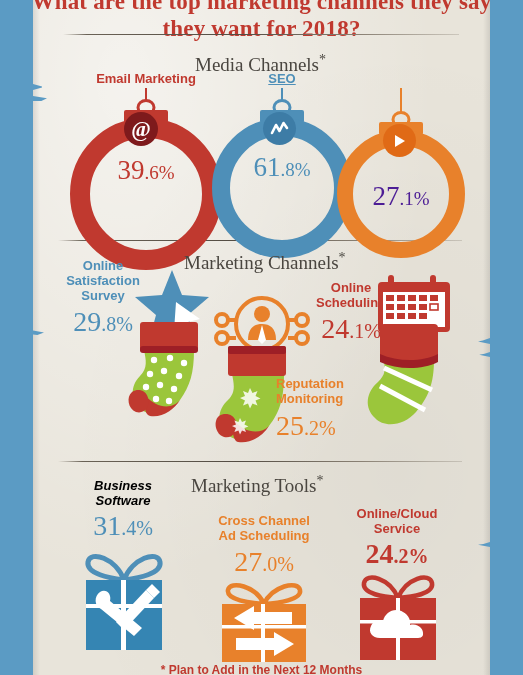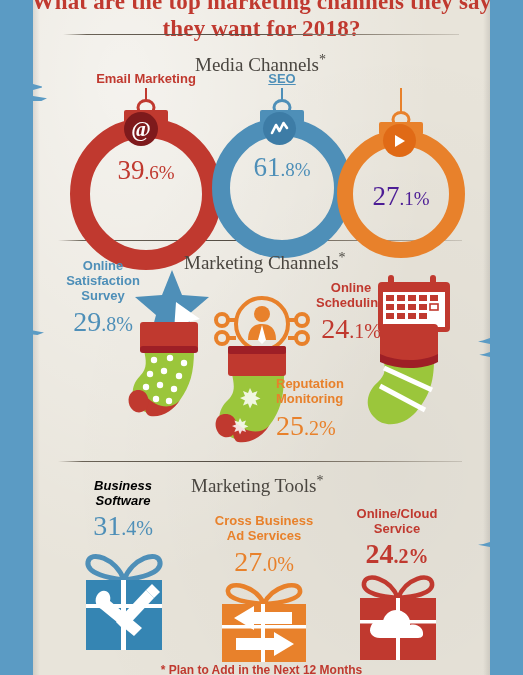--- a/index.html
+++ b/index.html
@@ -328,22 +328,22 @@
       <rect x="45" y="32" width="5" height="70" fill="#ffffff"></rect>
       <g fill="#ffffff">
         <path d="M24 44 C18 48 18 58 25 61 L58 88 L66 80 L34 53 C36 46 30 40 24 44 Z"></path>
         <path d="M70 42 L78 50 L48 82 L40 74 Z"></path>
         <path d="M70 42 L78 50 L84 44 L76 36 Z"></path>
       </g>
     </svg>
   </div>
 
   <div class="lbl" style="left:204px;top:513px;width:120px;color:#e8812b;line-height:15px;">
-    <span>Cross Business</span><br>
-    <span>Ad Services</span>
+    <span>Cross Channel</span><br>
+    <span>Ad Scheduling</span>
   </div>
   <div class="pct" style="left:204px;top:546px;width:120px;color:#e8812b;">
     <span class="big">27</span><span class="small">.0</span><span class="pc">%</span>
   </div>
   <div class="gift" style="left:210px;top:580px;width:108px;height:82px;">
     <svg width="108" height="82" viewBox="0 0 108 82" aria-hidden="true">
       <g fill="none" stroke="#e8812b" stroke-width="4.5">
         <path d="M54 24 C46 6 20 0 18 10 C16 20 40 23 54 24 Z"></path>
         <path d="M54 24 C62 6 88 0 90 10 C92 20 68 23 54 24 Z"></path>
       </g>

